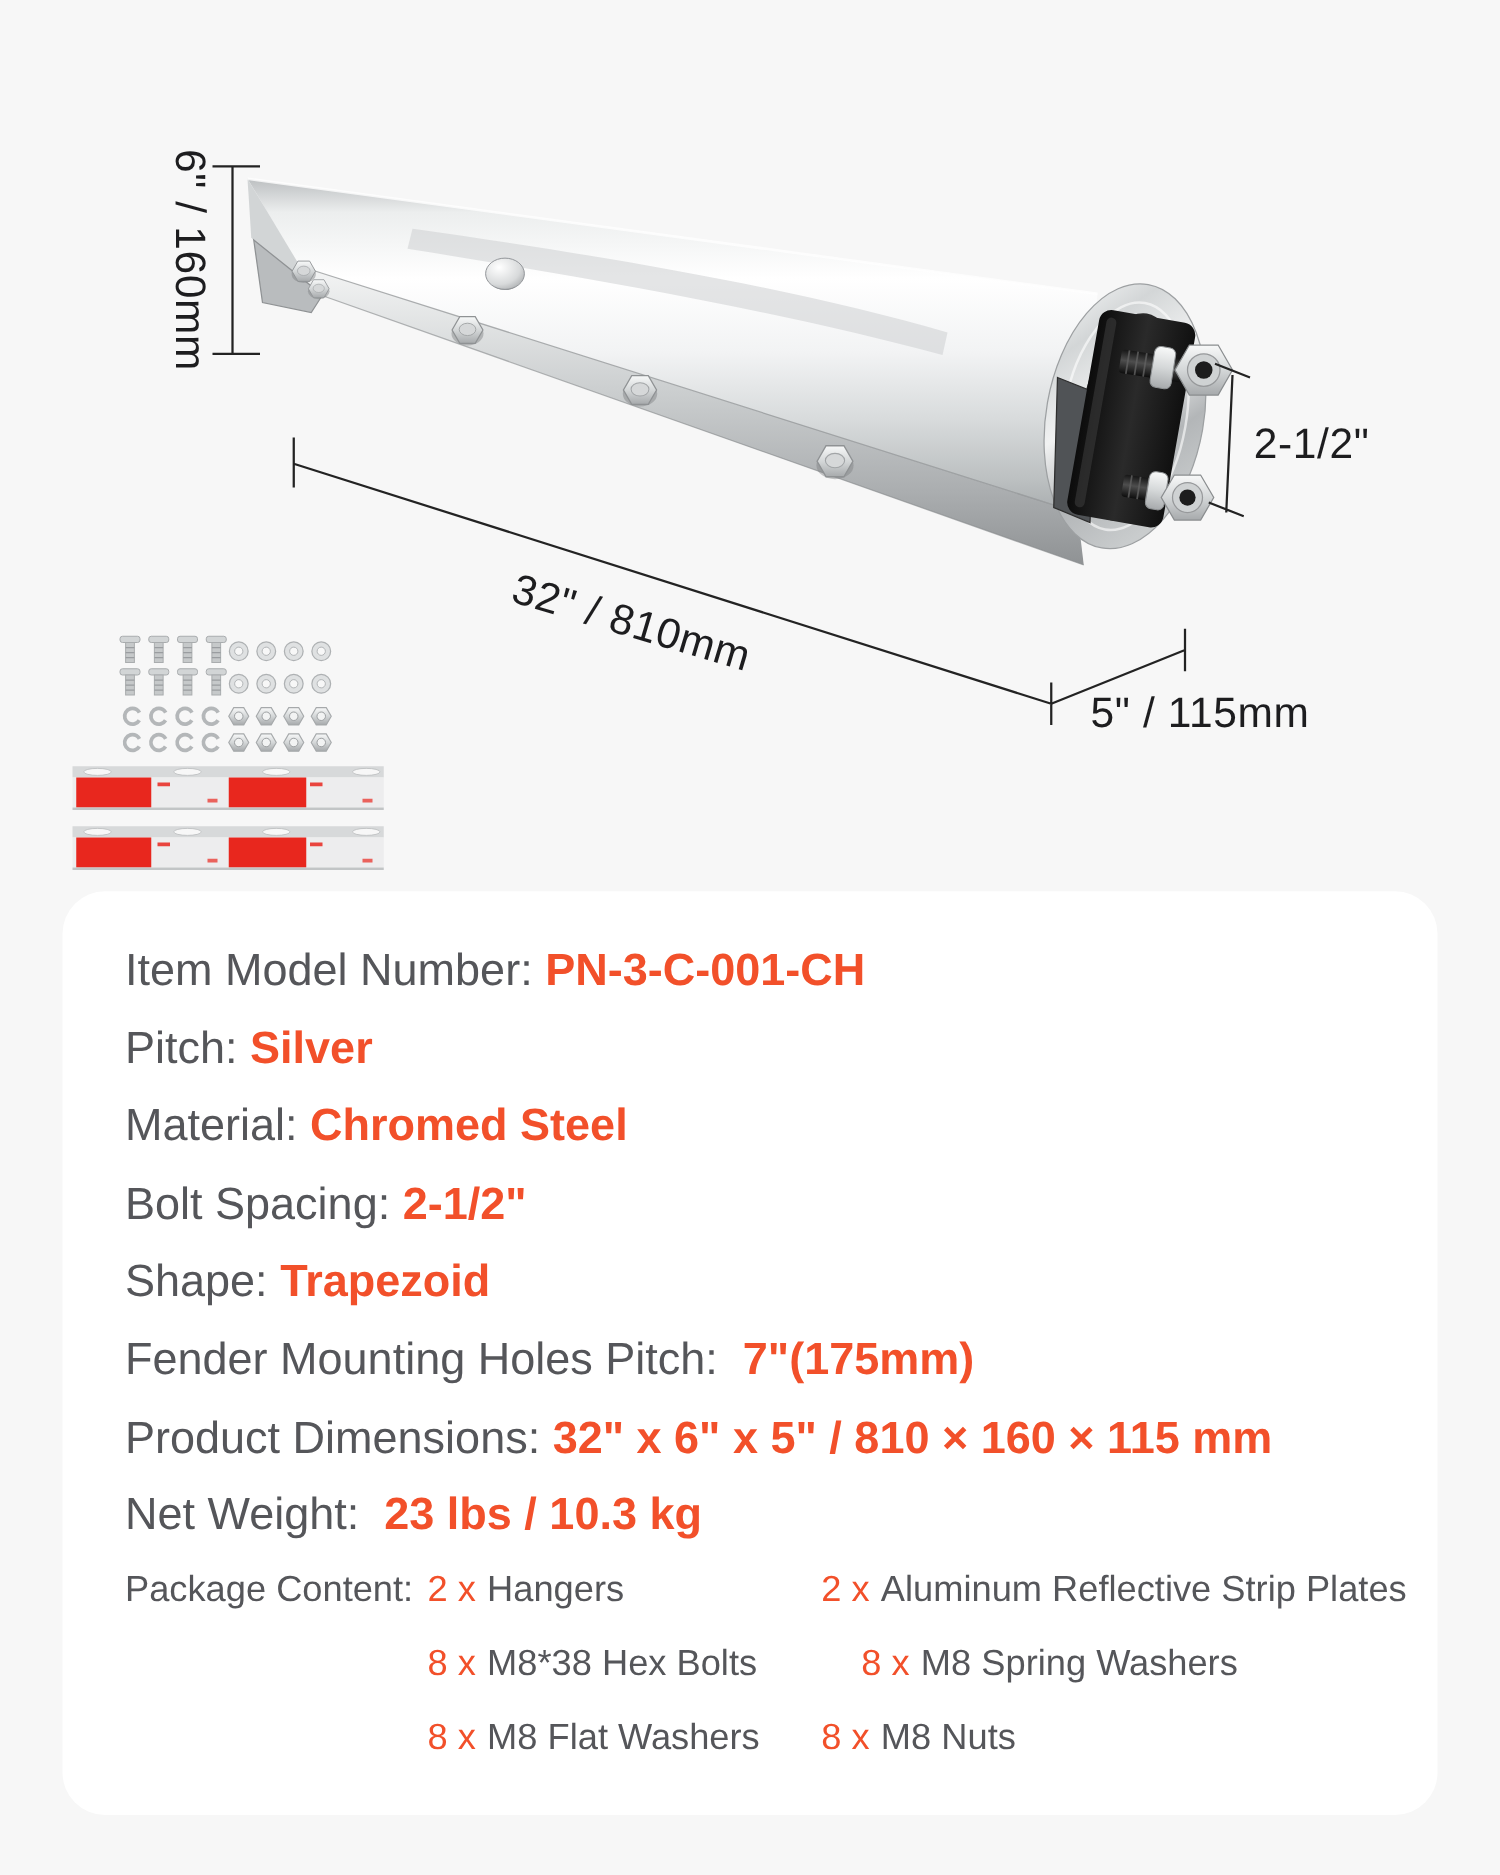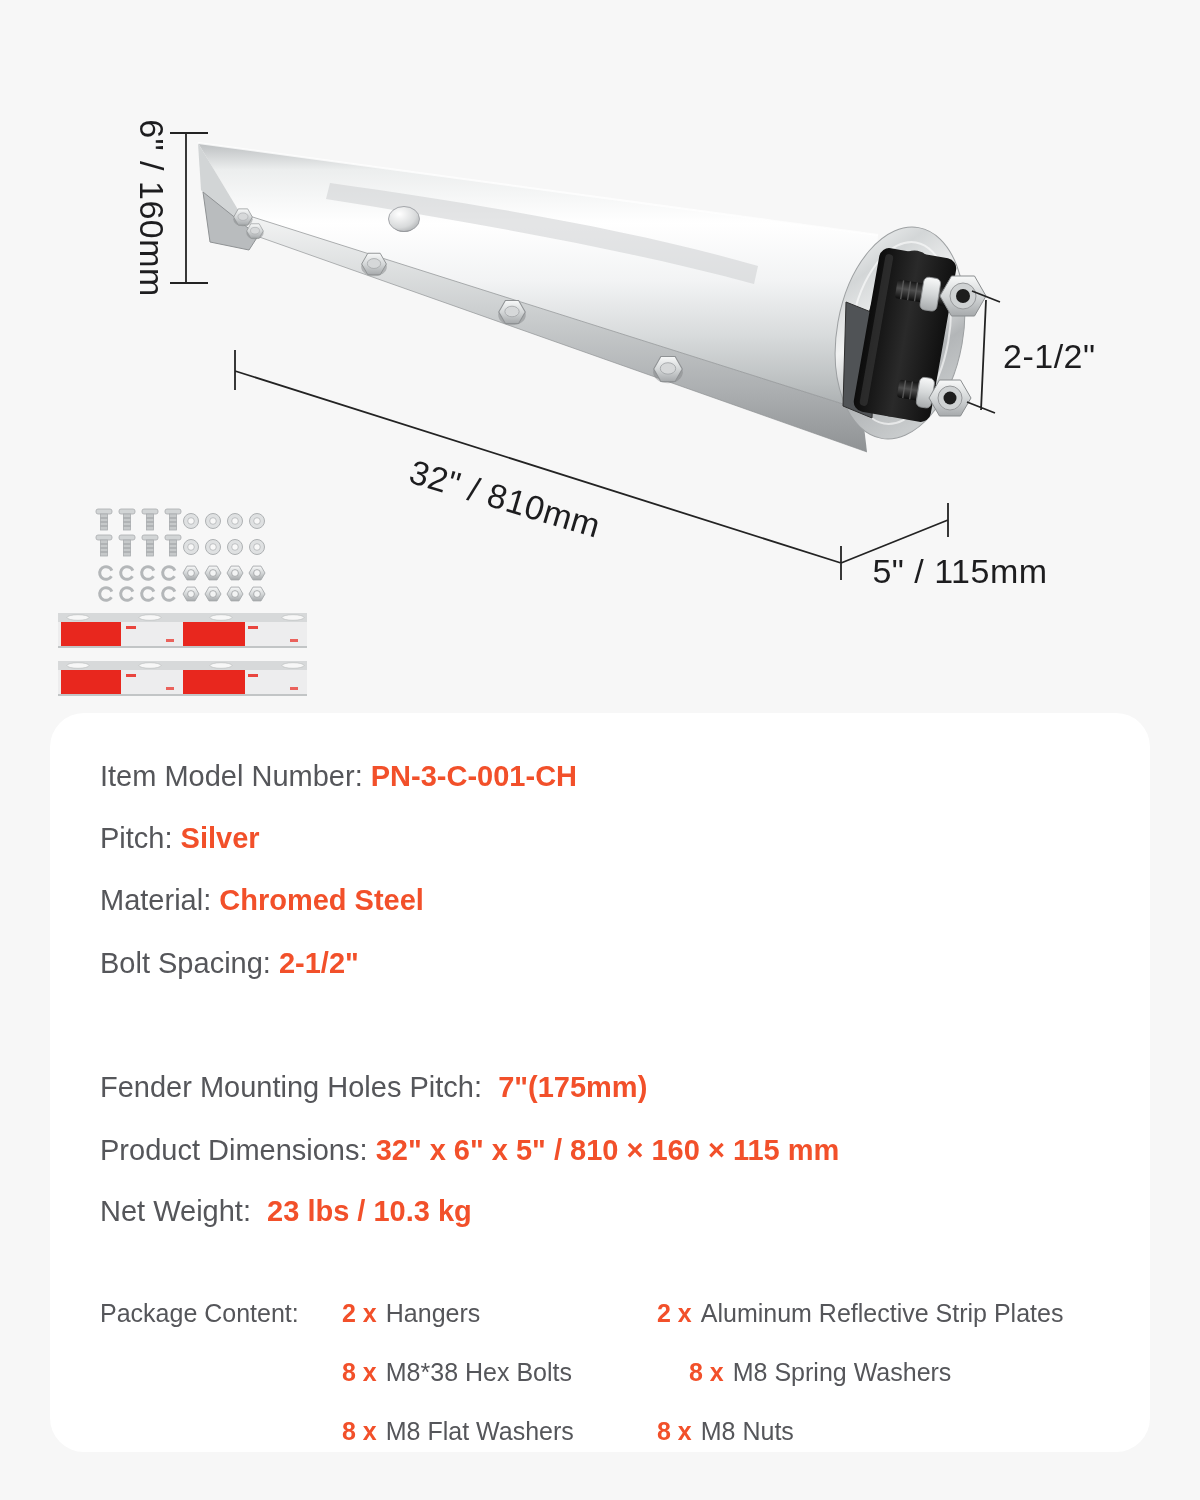--- a/index.html
+++ b/index.html
@@ -6,24 +6,24 @@
   .stage{position:relative;width:1200px;height:1500px;background:#f7f7f7;overflow:hidden;
          font-family:"Liberation Sans","DejaVu Sans",sans-serif;}
   .dim{position:absolute;color:#1d1d1f;font-size:34px;white-space:nowrap;letter-spacing:.5px;}
   .dim-height{left:151px;top:208px;transform:translate(-50%,-50%) rotate(90deg);}
   .dim-length{left:505px;top:499px;transform:translate(-50%,-50%) rotate(16.5deg);}
   .dim-depth{left:960px;top:571px;transform:translate(-50%,-50%);}
   .dim-bolt{left:1003px;top:356px;transform:translate(0,-50%);}
   .diagram{position:absolute;left:0;top:0;}
   .card{position:absolute;left:50px;top:713px;width:1100px;height:739px;background:#ffffff;
         border-radius:34px;}
-  .spec-row{position:absolute;left:50px;font-size:29px;color:#55565a;white-space:pre;line-height:34px;}
+  .spec-row{position:absolute;left:50px;font-size:36px;color:#55565a;white-space:pre;line-height:34px;}
   .spec-row .val{color:#f2502a;font-weight:bold;}
-  .pkg-cell{position:absolute;font-size:25px;color:#55565a;white-space:pre;line-height:34px;margin-top:41px;}
-  .pkg-cell .qty{color:#f2502a;font-weight:bold;margin-right:9px;}
+  .pkg-cell{position:absolute;font-size:29px;color:#55565a;white-space:pre;line-height:34px;}
+  .pkg-cell .qty{color:#f2502a;font-weight:normal;margin-right:9px;}
 </style>
 </head>
 <body>
 
 <div class="stage">
 
   <svg class="diagram" width="1200" height="713" viewBox="0 0 1200 713">
     <defs>
       <linearGradient id="gTop" x1="0" y1="0" x2="0" y2="1">
         <stop offset="0" stop-color="#bcbfc1"></stop>
@@ -213,20 +213,21 @@
   <div class="dim dim-height">6" / 160mm</div>
   <div class="dim dim-length">32" / 810mm</div>
   <div class="dim dim-depth">5" / 115mm</div>
   <div class="dim dim-bolt">2-1/2"</div>
 
   <div class="card">
     <div class="spec-row" style="top:46px"><span>Item Model Number: </span><span class="val">PN-3-C-001-CH</span></div>
     <div class="spec-row" style="top:108px"><span>Pitch: </span><span class="val">Silver</span></div>
     <div class="spec-row" style="top:170px"><span>Material: </span><span class="val">Chromed Steel</span></div>
     <div class="spec-row" style="top:233px"><span>Bolt Spacing: </span><span class="val">2-1/2"</span></div>
+    <div class="spec-row" style="top:295px"><span>Shape: </span><span class="val">Trapezoid</span></div>
     <div class="spec-row" style="top:357px"><span>Fender Mounting Holes Pitch:  </span><span class="val">7"(175mm)</span></div>
     <div class="spec-row" style="top:420px"><span>Product Dimensions: </span><span class="val">32" x 6" x 5" / 810 × 160 × 115 mm</span></div>
     <div class="spec-row" style="top:481px"><span>Net Weight:  </span><span class="val">23 lbs / 10.3 kg</span></div>
 
     <div class="pkg-cell" style="left:50px;top:542px">Package Content: </div>
     <div class="pkg-cell" style="left:292px;top:542px"><span class="qty">2 x</span><span>Hangers</span></div>
     <div class="pkg-cell" style="left:607px;top:542px"><span class="qty">2 x</span><span>Aluminum Reflective Strip Plates</span></div>
     <div class="pkg-cell" style="left:292px;top:601px"><span class="qty">8 x</span><span>M8*38 Hex Bolts</span></div>
     <div class="pkg-cell" style="left:639px;top:601px"><span class="qty">8 x</span><span>M8 Spring Washers</span></div>
     <div class="pkg-cell" style="left:292px;top:660px"><span class="qty">8 x</span><span>M8 Flat Washers</span></div>

